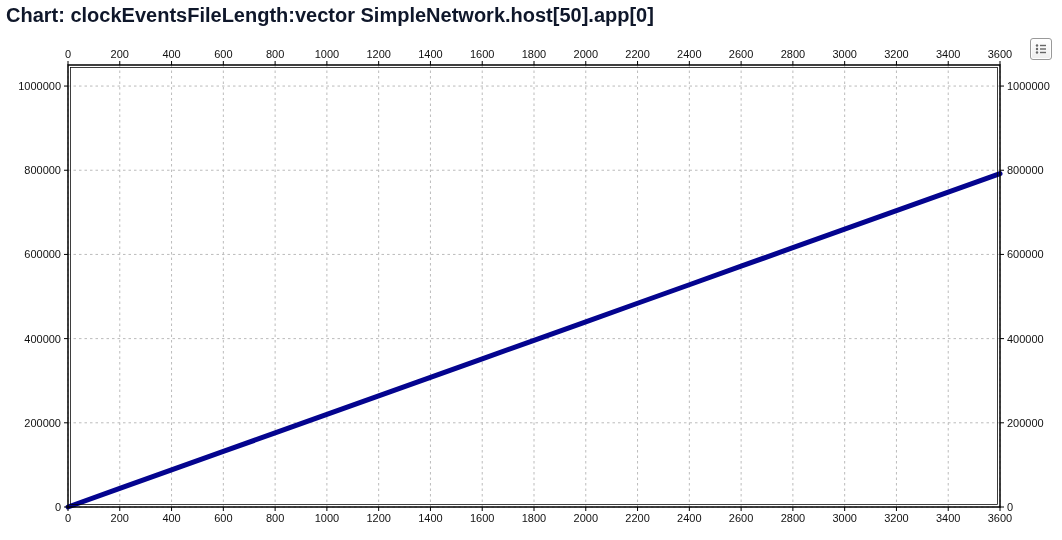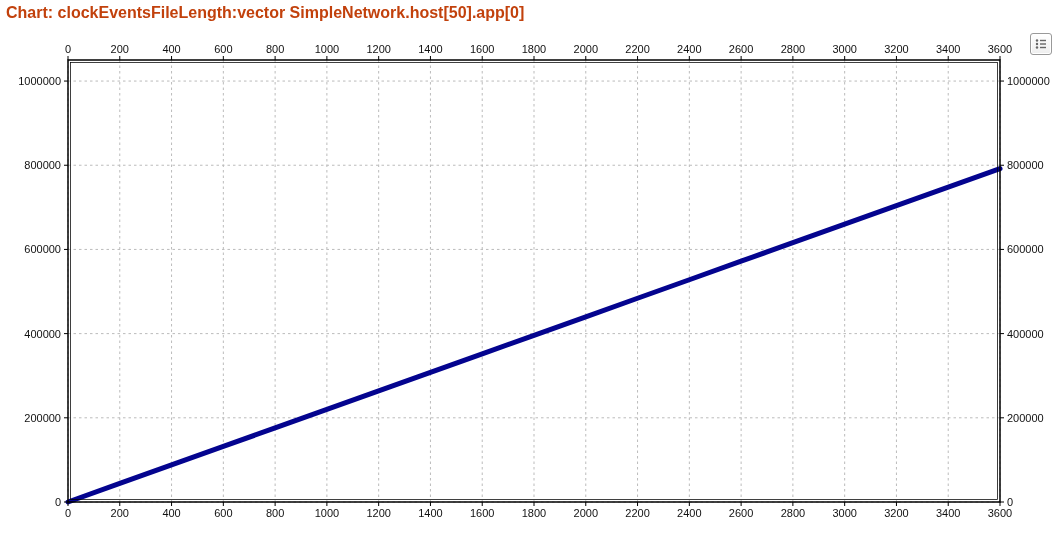--- a/index.html
+++ b/index.html
@@ -1,16 +1,16 @@
 <!DOCTYPE html>
 <html><head>
 <meta charset="utf-8">
 <style>
 html,body{margin:0;padding:0;width:1062px;height:540px;background:#fff;font-family:Arial,Helvetica,sans-serif;overflow:hidden}
-.title{color:#c2410c;font-weight:bold;font-size:16px;padding:4px 6px 2px 6px;letter-spacing:0}
+.title{color:#0f172a;font-weight:bold;font-size:20px;padding:4px 6px 2px 6px;letter-spacing:0}
 .chart-wrap{position:relative;width:1062px;height:512px}
 svg{display:block}
 .axis-label{font-size:11px;fill:#111}
 .border-outer{fill:none;stroke:#000;stroke-width:1.5}
 .border-inner{fill:none;stroke:#000;stroke-width:0.75}
 .grid{stroke:#bbb;stroke-width:1;stroke-dasharray:2.5 3}
 .tick{stroke:#000;stroke-width:1}
 .series{fill:none;stroke:#04048f;stroke-width:5;stroke-linecap:round}
 .legend-btn{position:absolute;top:9px;right:10px;width:20px;height:20px;border:1px solid #999;border-radius:3px;background:linear-gradient(#fff,#eee);box-shadow:inset 0 0 0 1px #fff;display:flex;align-items:center;justify-content:center;cursor:pointer}
 .legend-btn svg{display:block}

